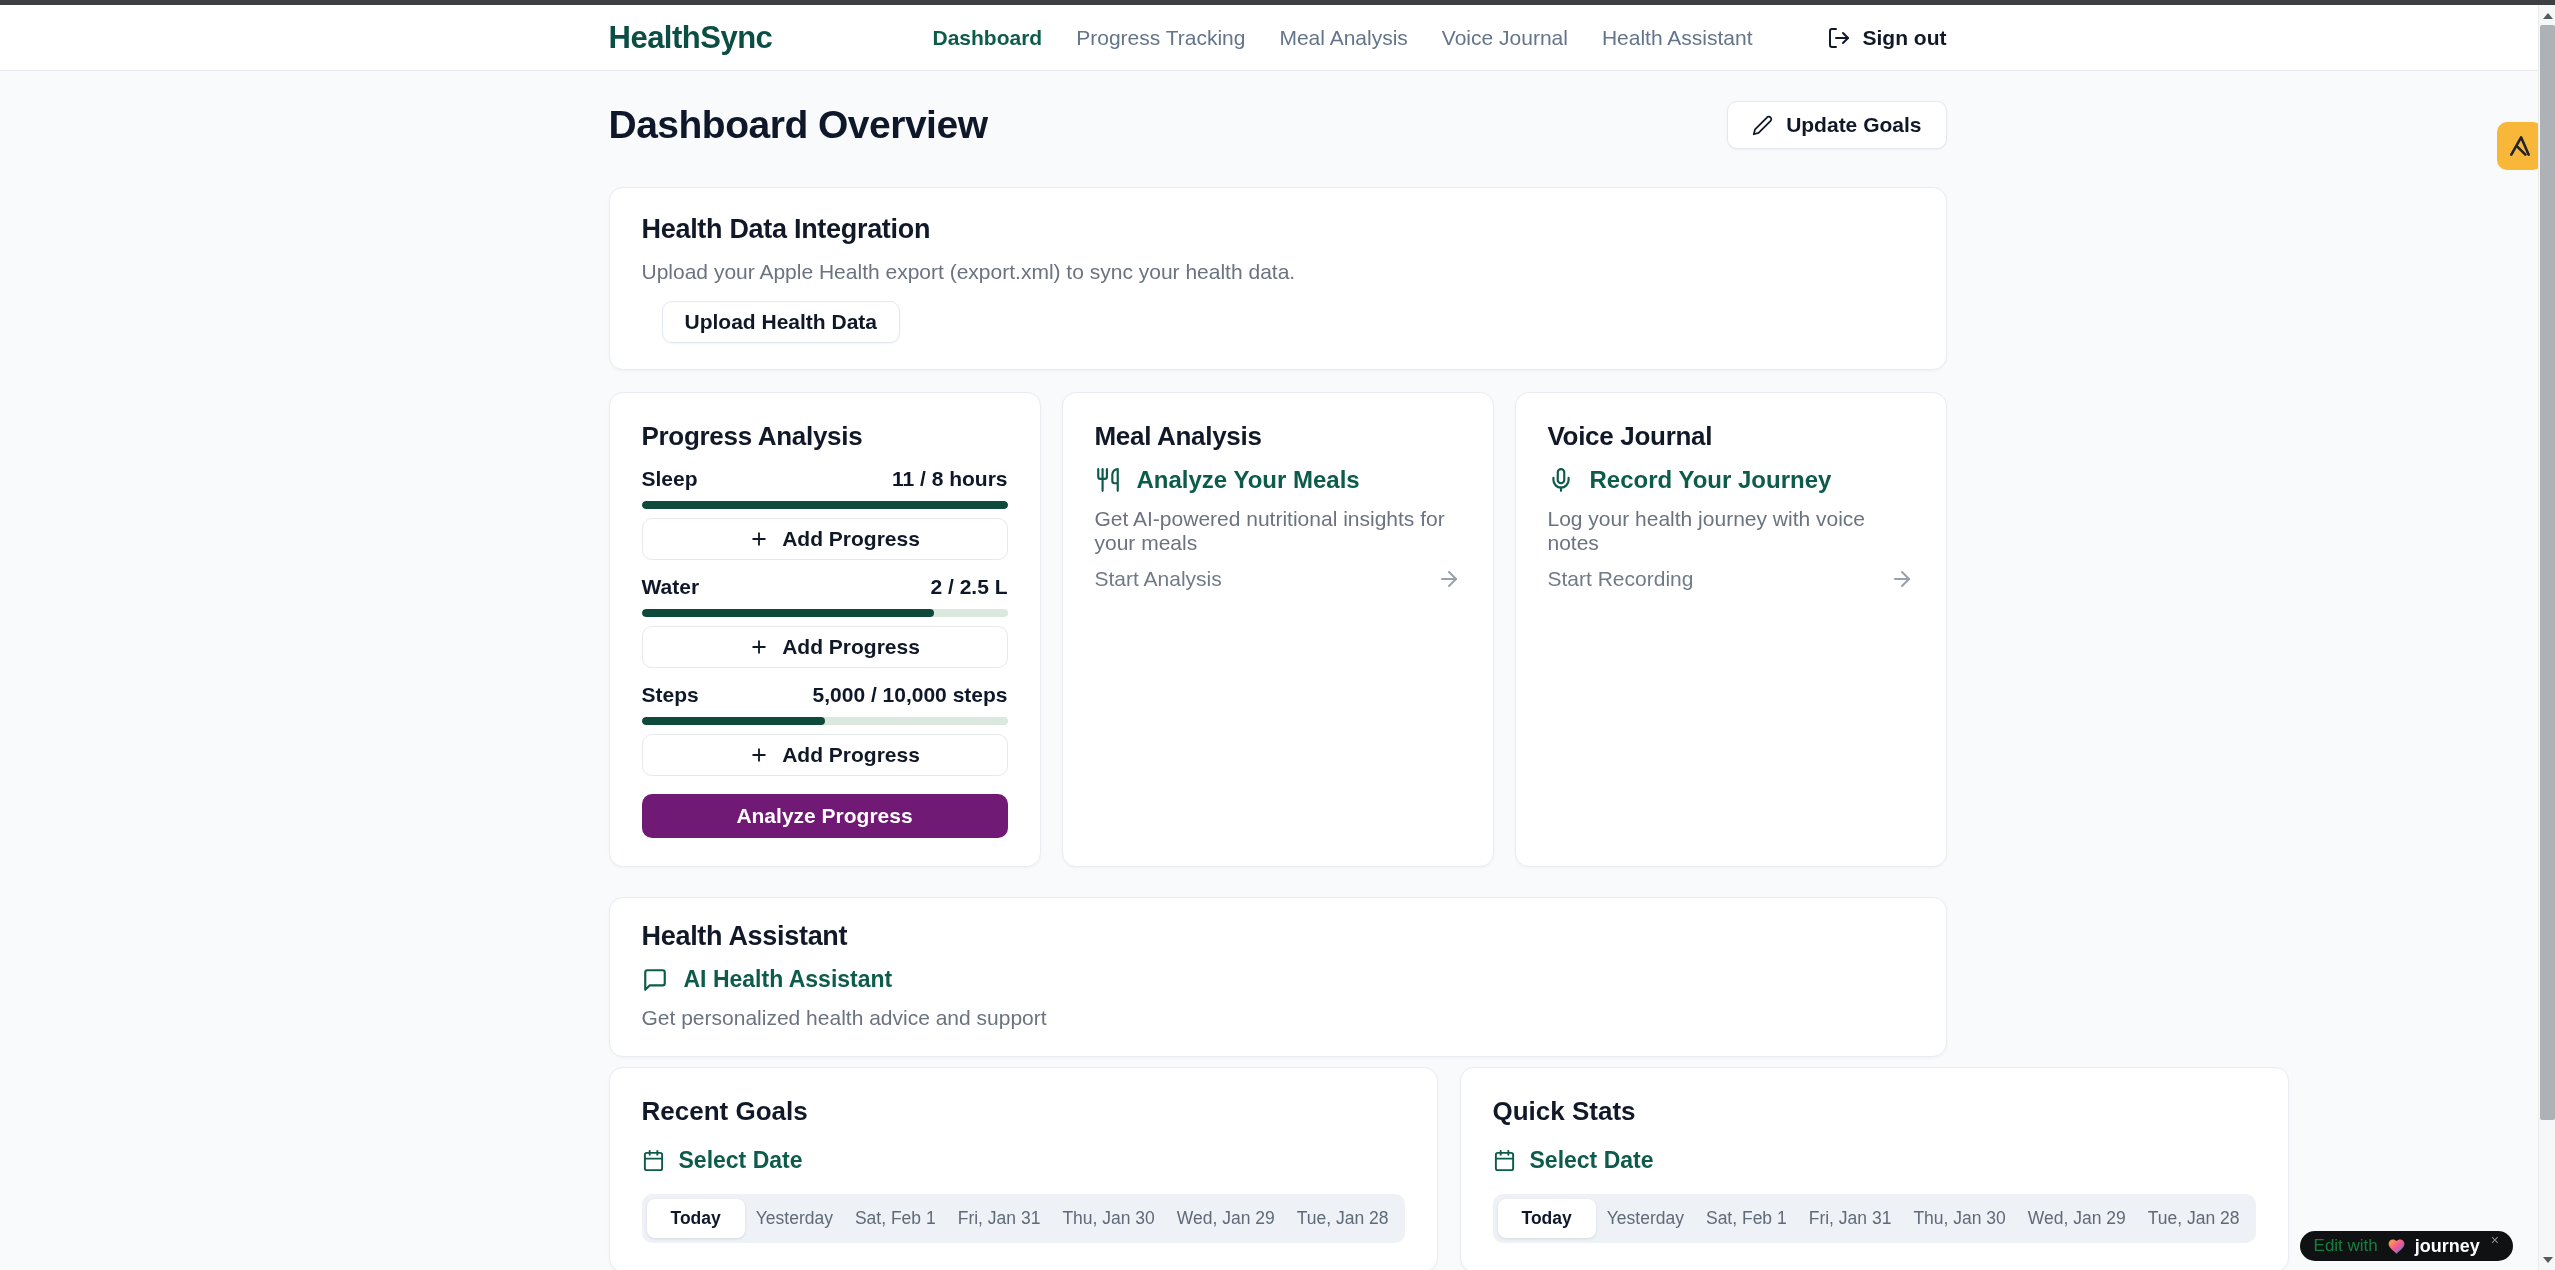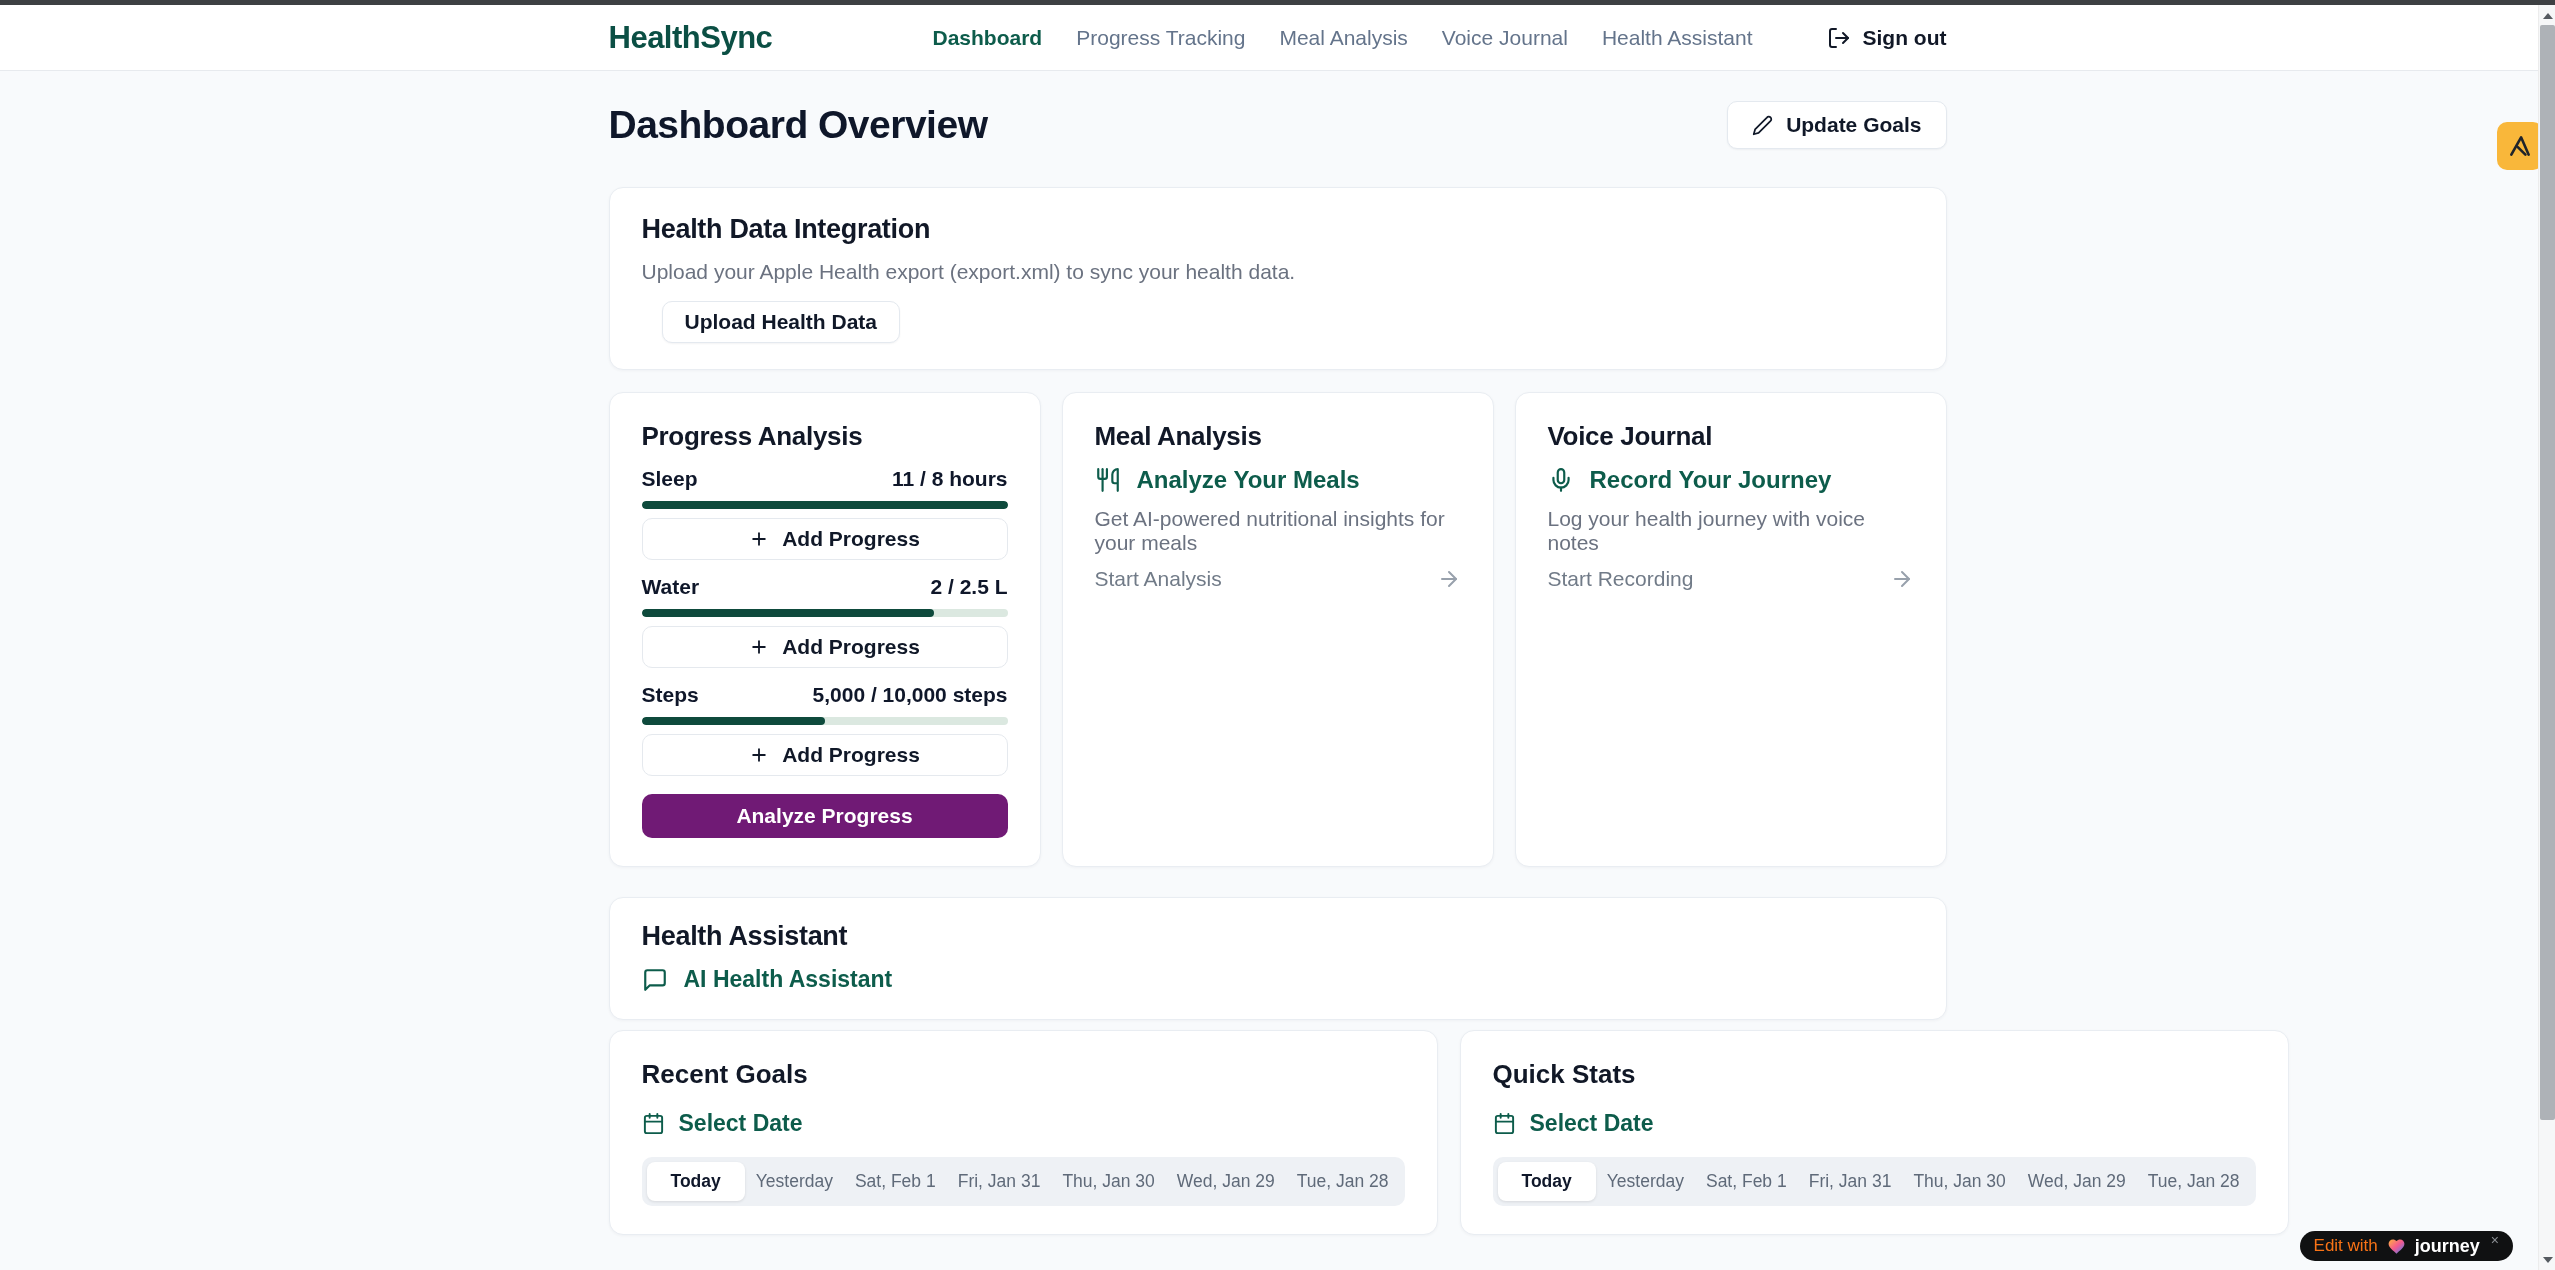--- a/index.html
+++ b/index.html
@@ -65,21 +65,21 @@
   .select-date { margin-top:20px; display:flex; align-items:center; gap:14px; font-size:23px; font-weight:700; color:#0d5c4b; cursor:pointer; }
   .tabs { margin-top:20px; background:#eef1f5; border-radius:10px; padding:5px; display:flex; align-items:stretch; justify-content:space-between; }
   .tab { padding:9px 11px; font-size:17.5px; color:#5f6a79; white-space:nowrap; border-radius:8px; cursor:pointer; }
   .tab.active { background:#fff; font-weight:700; color:#0f172a; box-shadow:0 1px 3px rgba(0,0,0,.10); padding:9px 24px; }
 
   
   .amber-badge { position:absolute; top:122px; right:12px; width:46px; height:48px; border-radius:10px;
     background:#f9b73a; display:flex; align-items:center; justify-content:center; cursor:pointer; z-index:5; }
   .lovable { position:absolute; right:42px; bottom:9px; height:30px; background:#101112; border-radius:15px;
     display:flex; align-items:center; gap:9px; padding:0 14px; z-index:6; cursor:pointer; }
-  .lovable .pre { color:#f97316; font-size:17px; }
+  .lovable .pre { color:#15803d; font-size:17px; }
   .lovable .brand { color:#fff; font-size:18px; font-weight:bold; }
   .lovable .close { color:#8b8f94; font-size:14px; transform:translateY(-6px); margin-left:2px; }
 
   
   .scrollbar { position:absolute; top:5px; right:0; width:17px; height:1265px; background:#f6f7f8; z-index:10; border-left:1px solid #ececec; }
   .sb-up, .sb-down { position:absolute; left:0; width:17px; height:17px; display:flex; align-items:center; justify-content:center; }
   .sb-up { top:2px; } .sb-down { bottom:2px; }
   .sb-tri { width:0; height:0; border-left:5px solid transparent; border-right:5px solid transparent; }
   .sb-up .sb-tri { border-bottom:6px solid #555a60; }
   .sb-down .sb-tri { border-top:6px solid #555a60; }
@@ -252,20 +252,21 @@
   <section class="card ha-card">
     <div class="card-title">Health Assistant</div>
     <div class="feature-link" style="font-size:23px;">
       <span class="icon">
         <svg width="26" height="26" viewBox="0 0 24 24" fill="none" stroke="#0d5c4b" stroke-width="2" stroke-linecap="round" stroke-linejoin="round">
             <path d="M21 15a2 2 0 0 1-2 2H7l-4 4V5a2 2 0 0 1 2-2h14a2 2 0 0 1 2 2z"></path>
           </svg>
       </span>
       <span>AI Health Assistant</span>
     </div>
+    <div class="feature-desc">Get personalized health advice and support</div>
   </section>
 
   <div class="row2">
 
     <section class="card cpad">
       <div class="sub-title">Recent Goals</div>
       <div class="select-date">
         <span class="icon">
           <svg width="23" height="23" viewBox="0 0 24 24" fill="none" stroke="#0d5c4b" stroke-width="2" stroke-linecap="round" stroke-linejoin="round">
               <rect x="3" y="4" width="18" height="18" rx="2"></rect>

